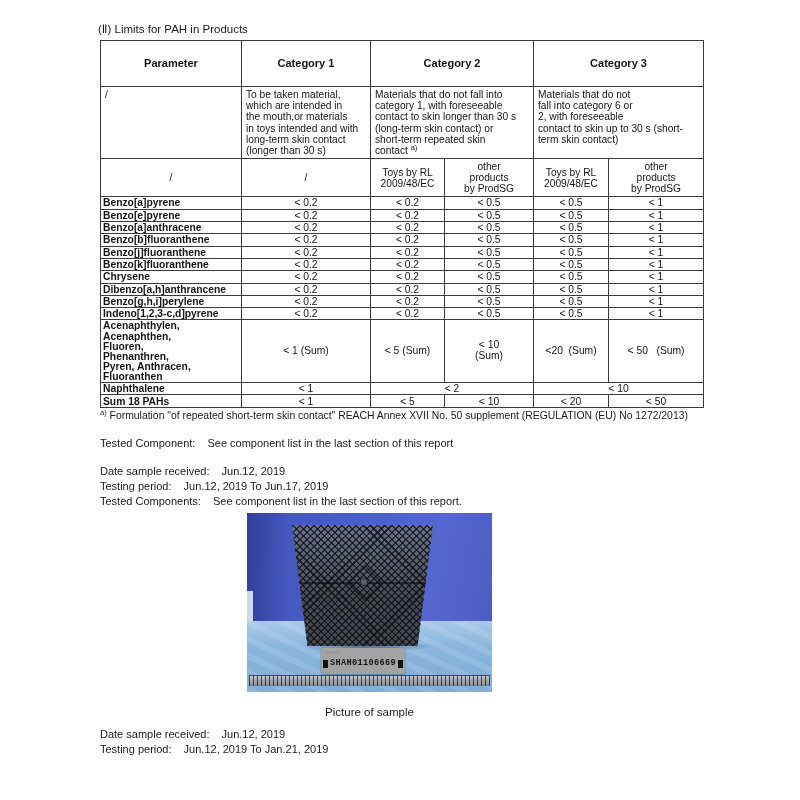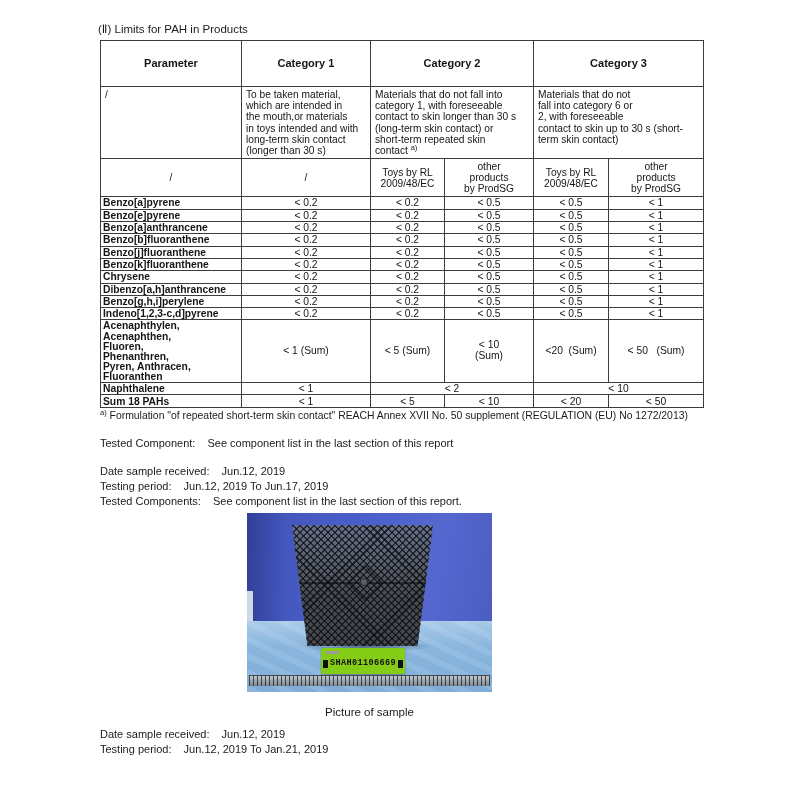--- a/index.html
+++ b/index.html
@@ -71,21 +71,21 @@
       linear-gradient(180deg, #67718c 0%, #51565e 45%, #474b51 60%, #43474d 100%);
   }
   .tile-seam{position:absolute;left:5%;right:5%;top:47%;height:2px;background:rgba(8,10,14,0.55);}
   .tile-diamond{
     position:absolute;left:calc(50% - 11px);top:calc(46% - 11px);width:22px;height:22px;
     border:2px solid rgba(14,16,20,0.55);transform:rotate(45deg);
   }
   .tile-dot{position:absolute;left:calc(50% - 3px);top:calc(46% - 3px);width:6px;height:6px;border-radius:50%;background:#585e66;border:1px solid rgba(10,12,16,0.6);}
   .sample-label{
     position:absolute;left:74px;top:135px;width:84px;height:26px;border-radius:2px;
-    background:#84cc16;box-shadow:0 1px 2px rgba(0,0,0,0.35);
+    background:#a3a3a3;box-shadow:0 1px 2px rgba(0,0,0,0.35);
   }
   .label-logo{position:absolute;left:5px;top:3px;width:13px;height:3px;background:#9a9a98;}
   .label-text{
     position:absolute;left:7px;right:7px;top:10px;text-align:center;
     font-family:"Liberation Mono", monospace;font-size:8.5px;font-weight:bold;
     letter-spacing:0.4px;color:#141414;white-space:nowrap;
   }
   .label-chip{position:absolute;top:12px;width:5px;height:8px;background:#101013;}
   .chip-l{left:2px;} .chip-r{right:2px;}
   .photo-ruler{
@@ -165,21 +165,21 @@
       </tr>
       <tr class="data">
         <td class="name">Benzo[e]pyrene</td>
         <td class="val">&lt; 0.2</td>
         <td class="val">&lt; 0.2</td>
         <td class="val">&lt; 0.5</td>
         <td class="val">&lt; 0.5</td>
         <td class="val">&lt; 1</td>
       </tr>
       <tr class="data">
-        <td class="name">Benzo[a]anthrancene</td>
+        <td class="name">Benzo[a]anthracene</td>
         <td class="val">&lt; 0.2</td>
         <td class="val">&lt; 0.2</td>
         <td class="val">&lt; 0.5</td>
         <td class="val">&lt; 0.5</td>
         <td class="val">&lt; 1</td>
       </tr>
       <tr class="data">
         <td class="name">Benzo[b]fluoranthene</td>
         <td class="val">&lt; 0.2</td>
         <td class="val">&lt; 0.2</td>

